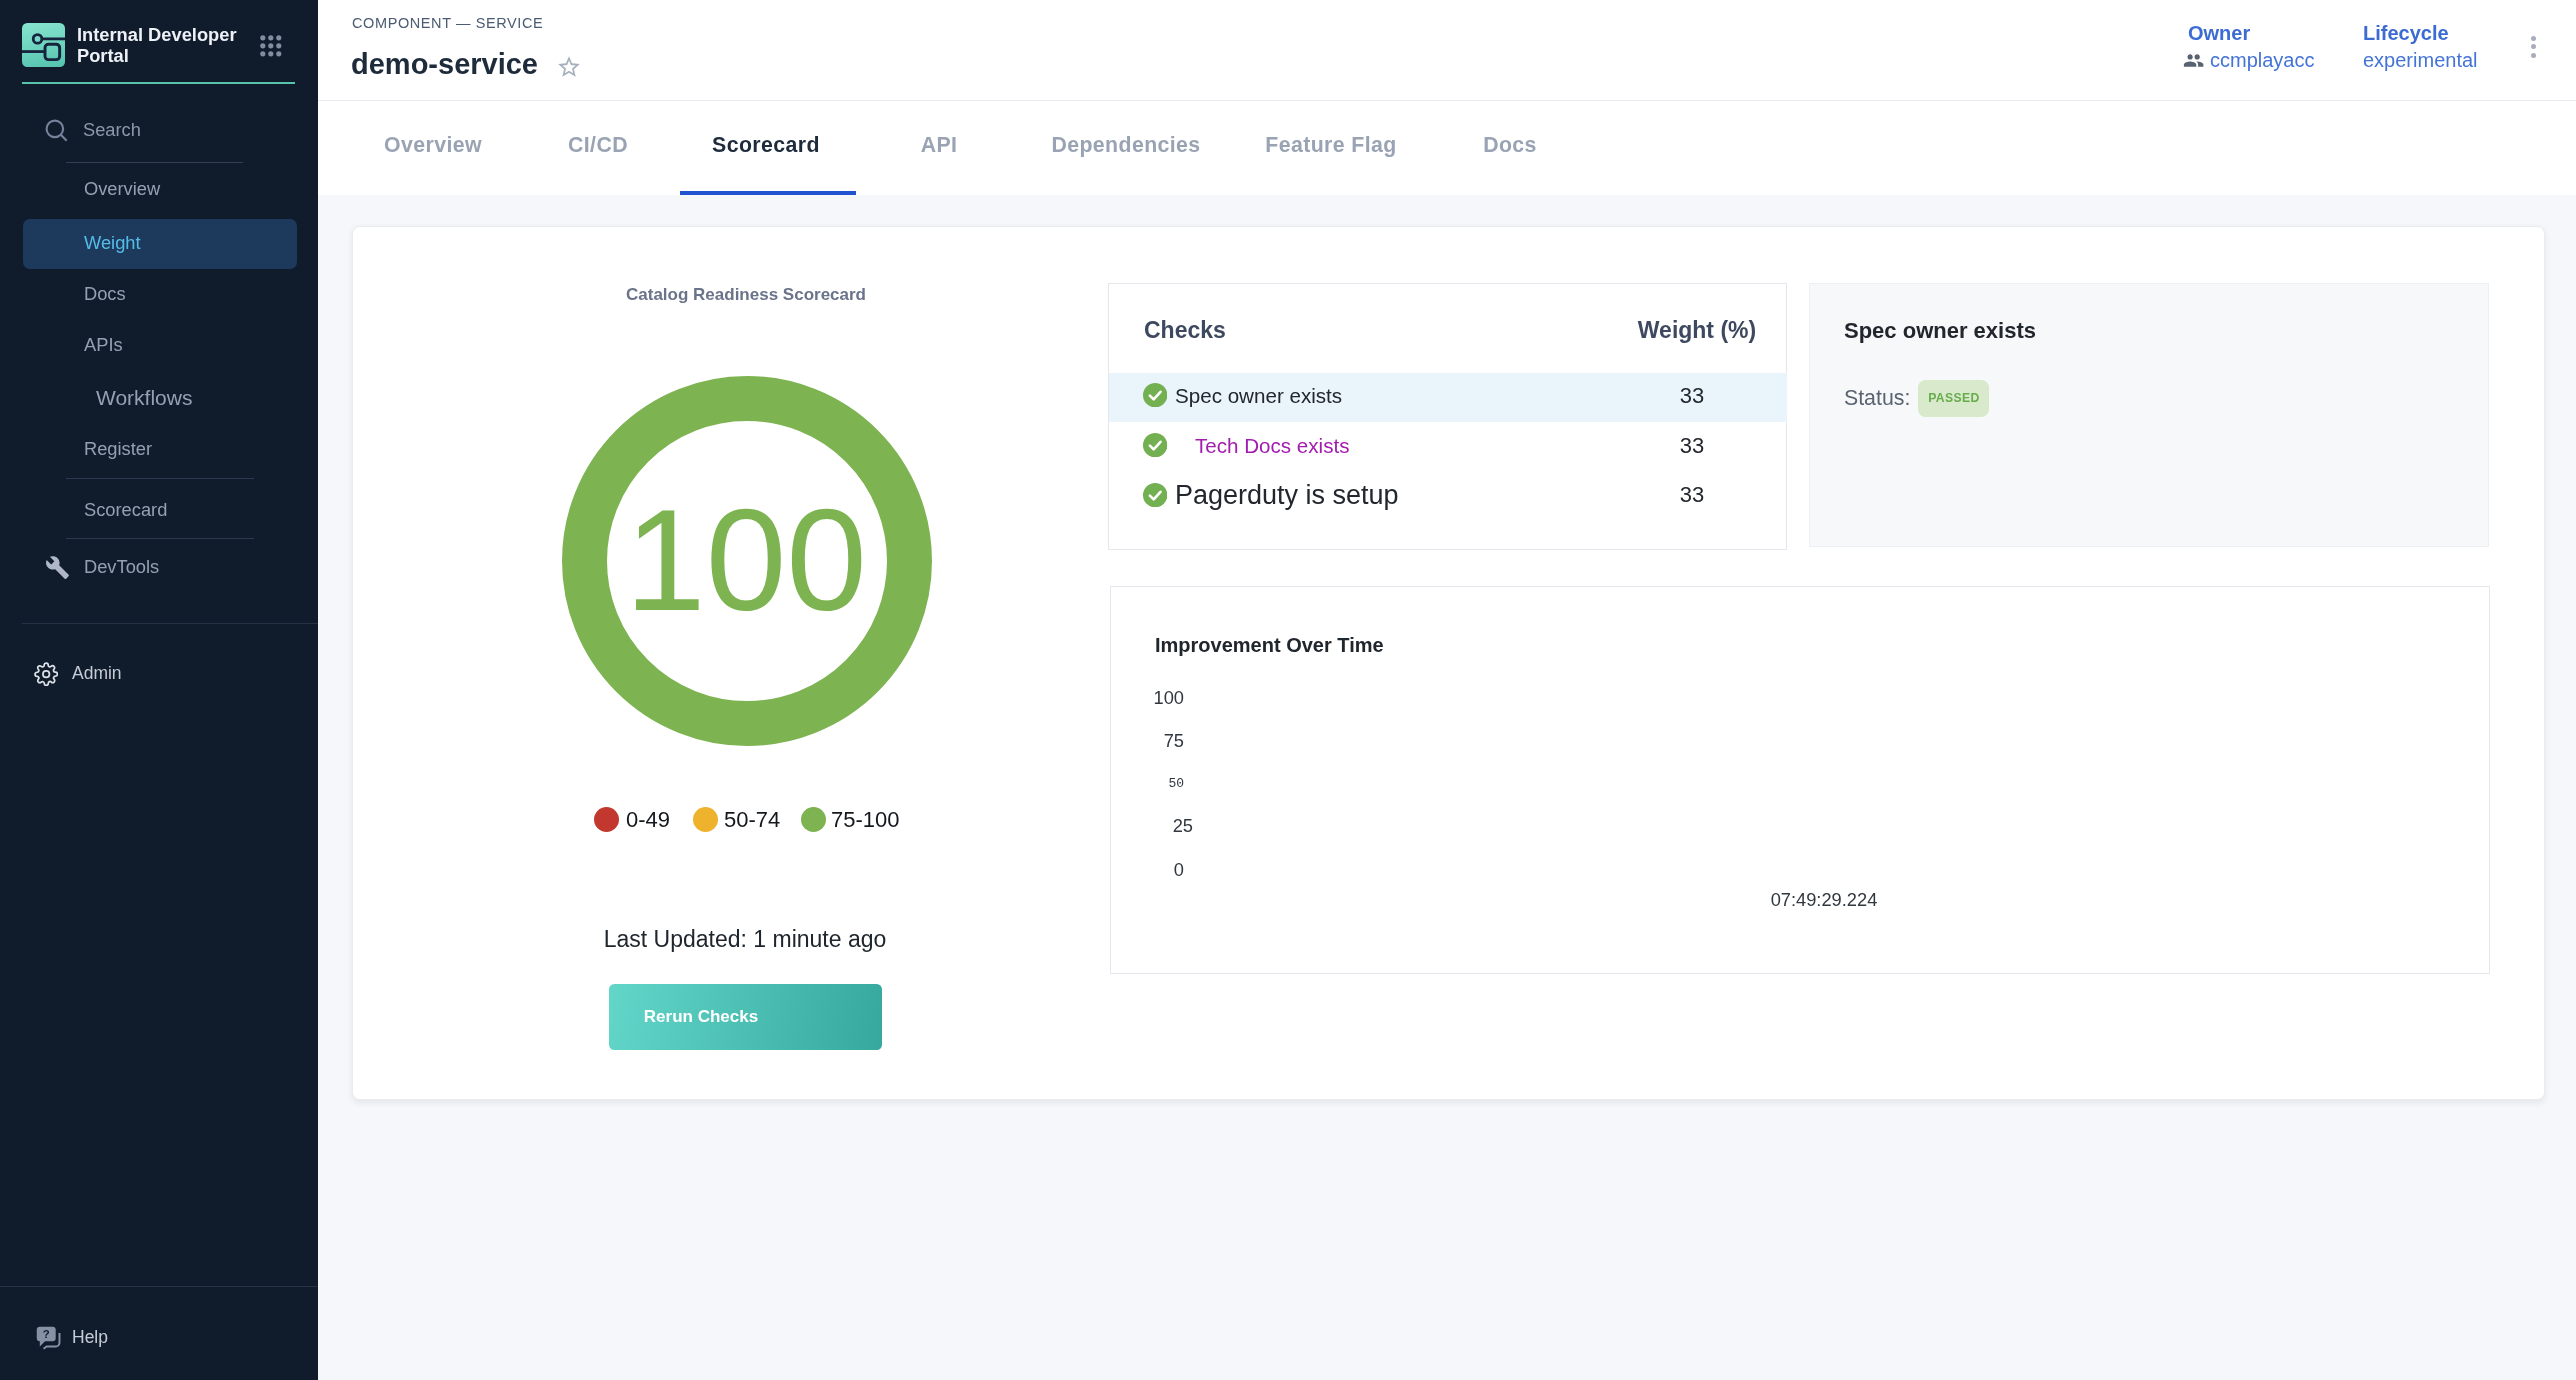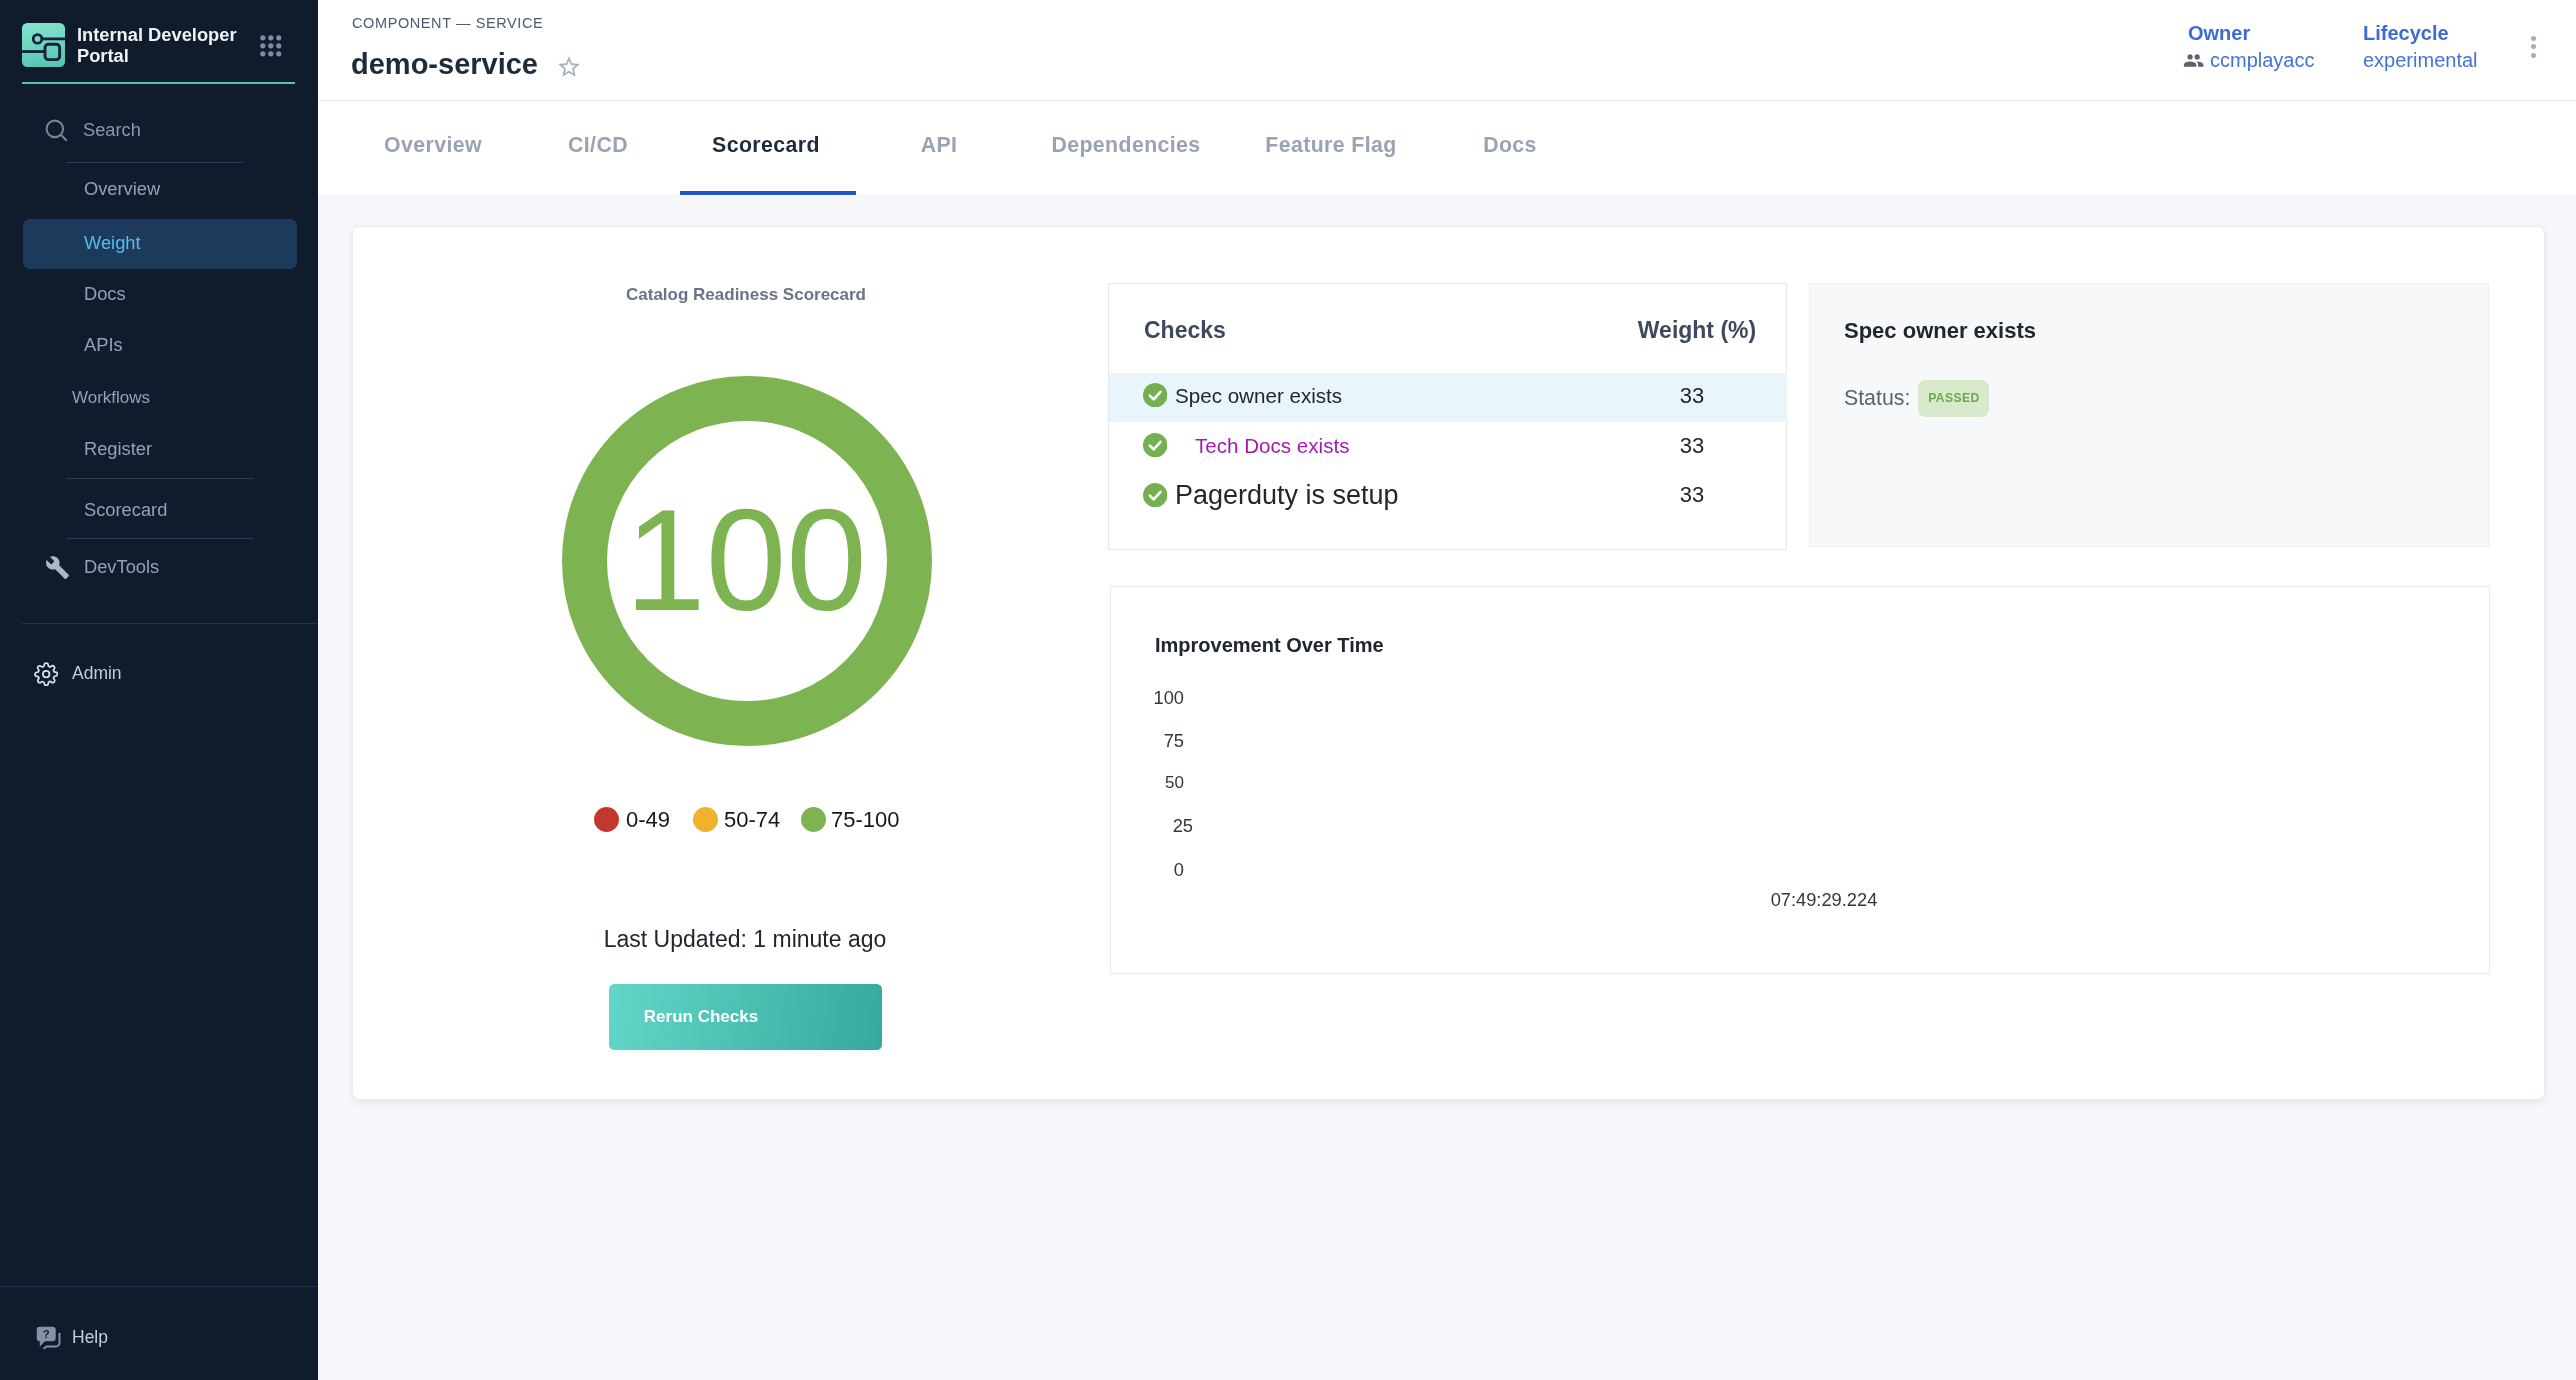--- a/index.html
+++ b/index.html
@@ -90,21 +90,21 @@
   <div class="abs" style="left:1809px;top:283px;width:680px;height:264px;background:#f7f8fa;border:0.8px solid #edeff2;"></div>
   <div class="t vc" style="left:1844px;top:331px;font-size:22px;font-weight:bold;color:#22272e;">Spec owner exists</div>
   <div class="t vc" style="left:1844px;top:398px;font-size:21.3px;color:#5a6470;">Status:</div>
   <div class="abs" style="left:1918px;top:380px;width:71px;height:37px;background:#d9e9cc;border-radius:7.6px;"></div>
   <div class="t cc" style="left:1954px;top:398px;font-size:12.2px;font-weight:bold;letter-spacing:0.4px;color:#68ac4c;">PASSED</div>
 
   <div class="abs" style="left:1110px;top:586px;width:1380px;height:388px;background:#fff;border:0.8px solid #e4e7eb;"></div>
   <div class="t vc" style="left:1155px;top:645px;font-size:20px;font-weight:bold;color:#20262e;">Improvement Over Time</div>
   <div class="t rc" style="left:1184px;top:698px;font-size:18.3px;color:#31373e;">100</div>
   <div class="t rc" style="left:1184px;top:741px;font-size:18.3px;color:#31373e;">75</div>
-  <div class="t rc" style="left:1184px;top:783px;font-size:17px;color:#31373e;">50</div>
+  <div class="t rc" style="left:1184px;top:783px;font-size:13px;color:#31373e;font-family:Liberation Mono, monospace;">50</div>
   <div class="t rc" style="left:1184px;top:826px;font-size:18.3px;color:#31373e;margin-left:9px;">25</div>
   <div class="t rc" style="left:1184px;top:870px;font-size:18.3px;color:#31373e;">0</div>
   <div class="t cc" style="left:1824px;top:900px;font-size:18.3px;color:#31373e;">07:49:29.224</div>
 
   <div class="abs" id="sidebar" style="left:0;top:0;width:318px;height:1380px;background:#101c2c;">
     <div class="abs" style="left:22px;top:23px;width:43px;height:44px;border-radius:5.3px;background:linear-gradient(170deg,#87e5cf,#55c3ae);"></div>
     <svg class="abs" style="left:22px;top:23px;" width="43" height="44" viewBox="0 0 57 58" fill="none" stroke="#16233c">
       <circle cx="20.6" cy="20.9" r="5.7" stroke-width="3.7"></circle>
       <line x1="26.3" y1="20.9" x2="57" y2="20.9" stroke-width="3.7"></line>
       <rect x="30.5" y="28" width="19.4" height="20.4" rx="4.5" stroke-width="3.9"></rect>
@@ -129,21 +129,21 @@
         <line x1="23.3" y1="23.3" x2="31" y2="31"></line>
     </svg>
     <div class="t vc" style="left:83px;top:130px;font-size:18.3px;color:#8d97a9;">Search</div>
     <div class="abs" style="left:66px;top:162px;width:177px;height:0.8px;background:#323e52;"></div>
 
     <div class="t vc" style="left:84px;top:189px;font-size:18.3px;color:#96a0b2;">Overview</div>
     <div class="abs" style="left:23px;top:219px;width:274px;height:50px;background:#1d3a5c;border-radius:6.9px;"></div>
     <div class="t vc" style="left:84px;top:243px;font-size:18.3px;color:#55bce9;">Weight</div>
     <div class="t vc" style="left:84px;top:294px;font-size:18.3px;color:#96a0b2;">Docs</div>
     <div class="t vc" style="left:84px;top:345px;font-size:18.3px;color:#96a0b2;">APIs</div>
-    <div class="t vc" style="left:72px;top:398px;font-size:17px;color:#96a0b2;">Workflows</div>
+    <div class="t vc" style="left:96px;top:398px;font-size:21px;color:#96a0b2;">Workflows</div>
     <div class="t vc" style="left:84px;top:449px;font-size:18.3px;color:#96a0b2;">Register</div>
     <div class="abs" style="left:66px;top:478px;width:188px;height:0.8px;background:#2b3a50;"></div>
     <div class="t vc" style="left:84px;top:510px;font-size:18.3px;color:#96a0b2;">Scorecard</div>
     <div class="abs" style="left:66px;top:538px;width:188px;height:0.8px;background:#2b3a50;"></div>
     <svg class="abs" style="left:45px;top:555px;" width="25" height="25" viewBox="0 0 24 24">
         <path fill="#aeb6c8" d="M22.7 19l-9.1-9.1c.9-2.3.4-5-1.5-6.9-2-2-5-2.4-7.4-1.3L9 6 6 9 1.6 4.7C.4 7.1.9 10.1 2.9 12.1c1.9 1.9 4.6 2.4 6.9 1.5l9.1 9.1c.4.4 1 .4 1.4 0l2.3-2.3c.5-.4.5-1.1.1-1.4z"></path>
       </svg>
     <div class="t vc" style="left:84px;top:567px;font-size:18.3px;color:#96a0b2;">DevTools</div>
     <div class="abs" style="left:22px;top:623px;width:296px;height:0.8px;background:#263246;"></div>
     <svg class="abs" style="left:34px;top:662px;" width="24.4" height="24.4" viewBox="0 0 24 24" fill="none" stroke="#dde1e9" stroke-width="1.7" stroke-linecap="round" stroke-linejoin="round">

